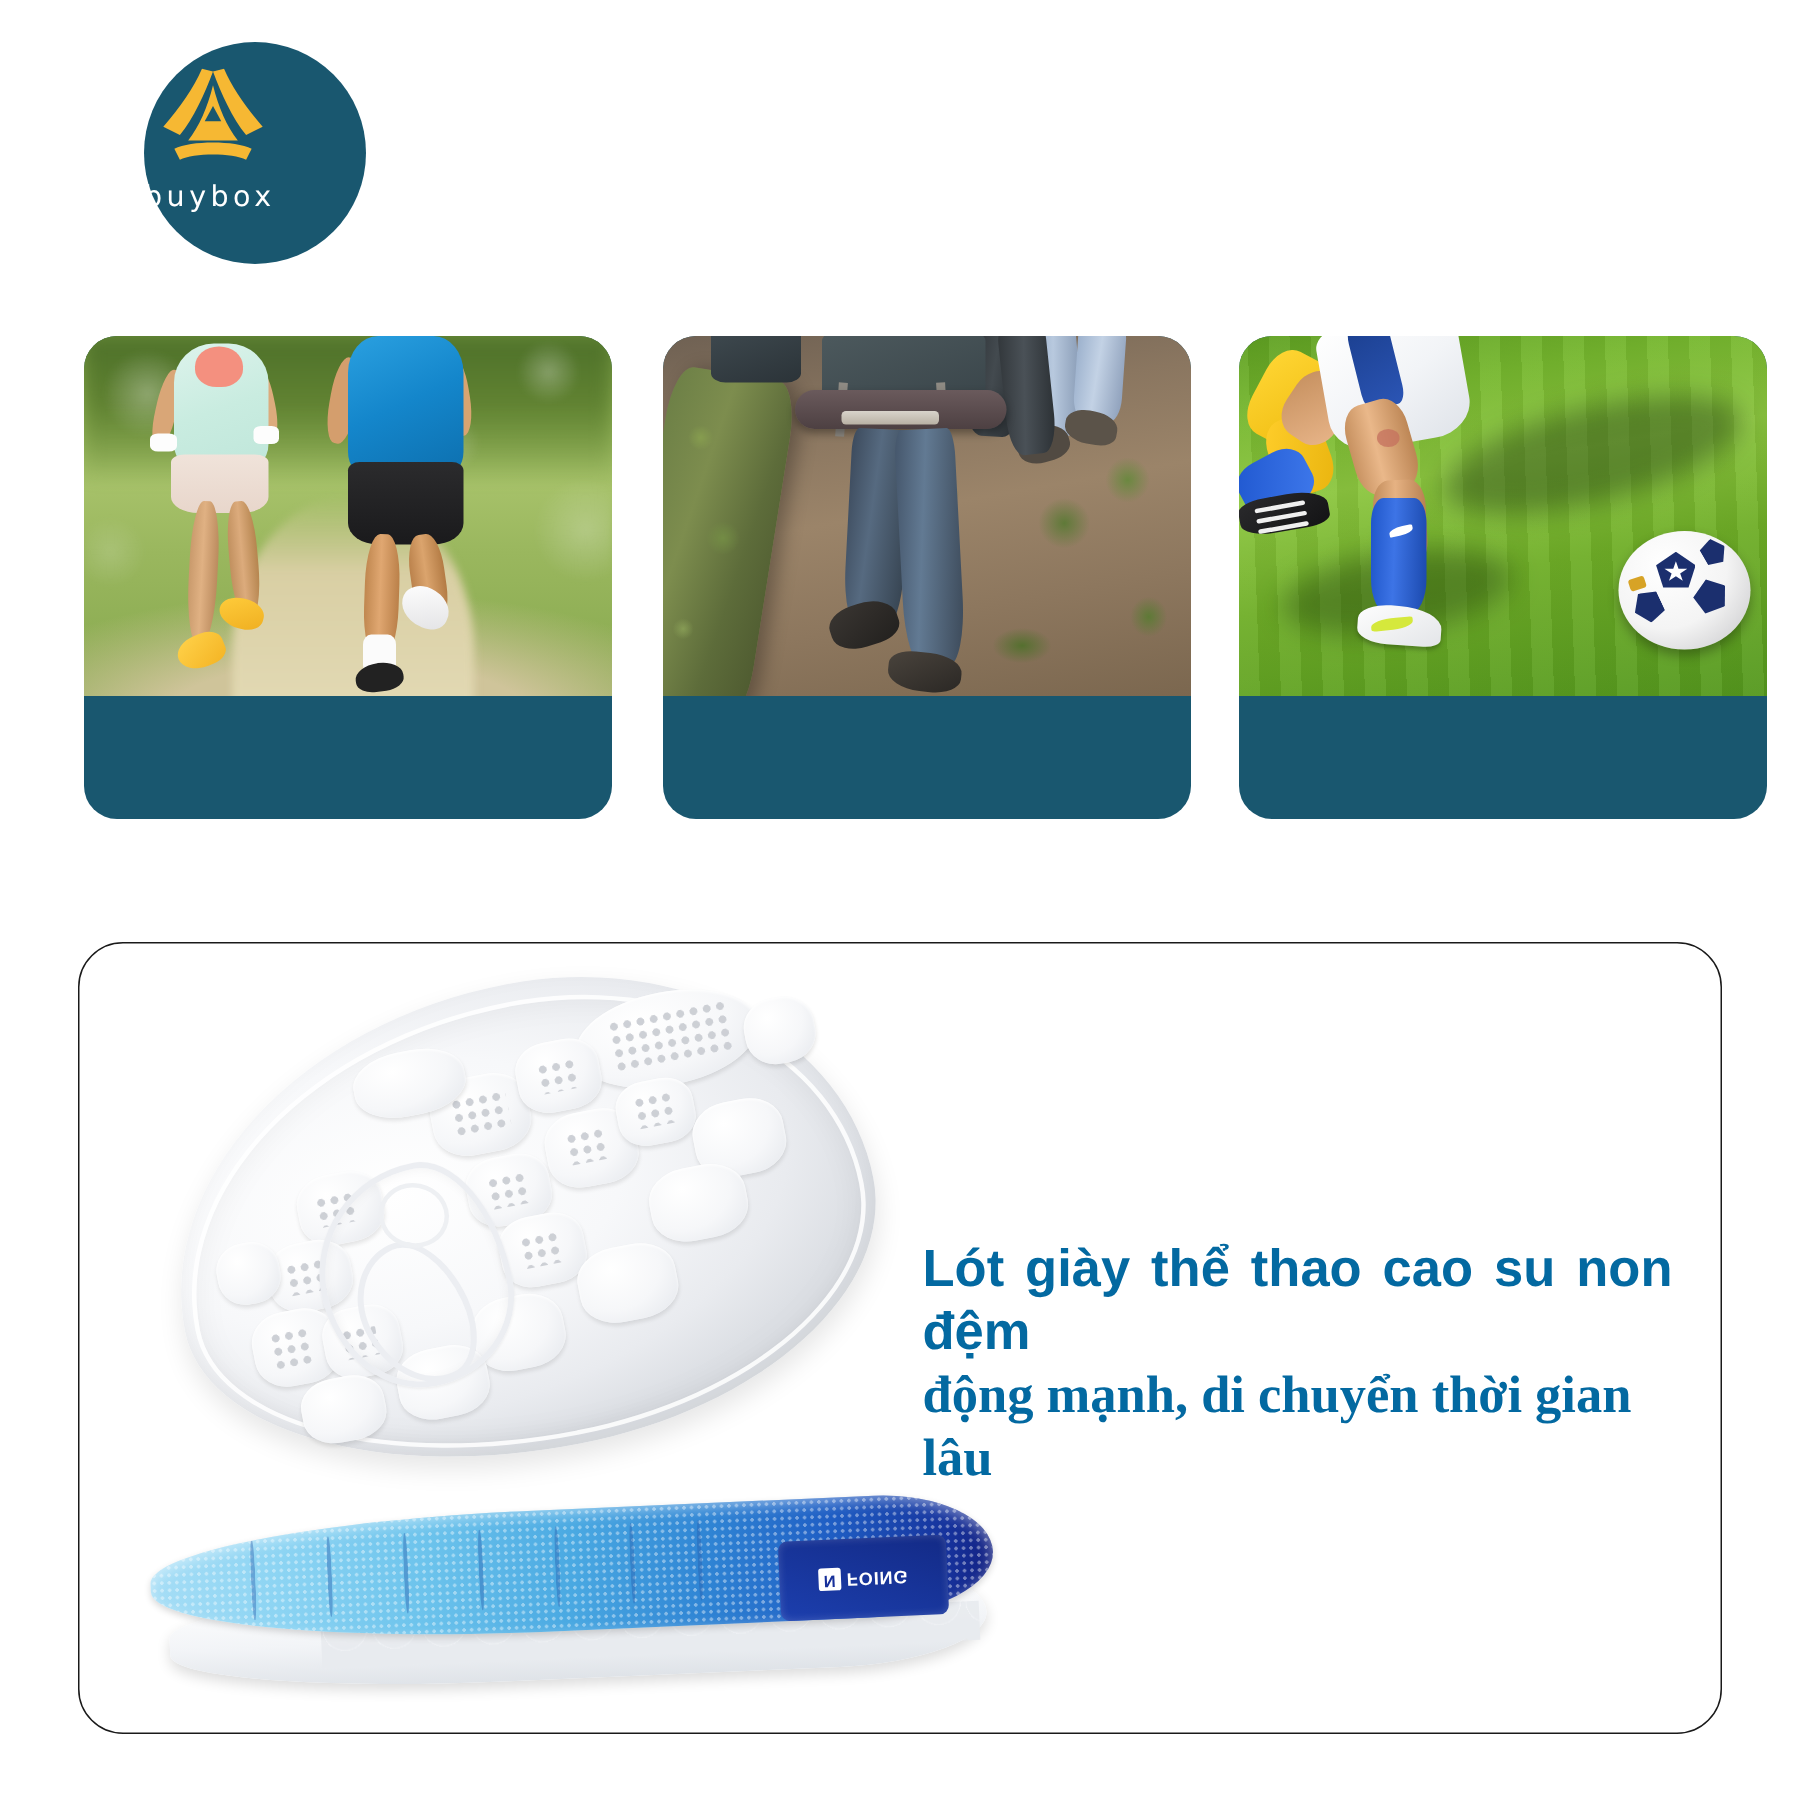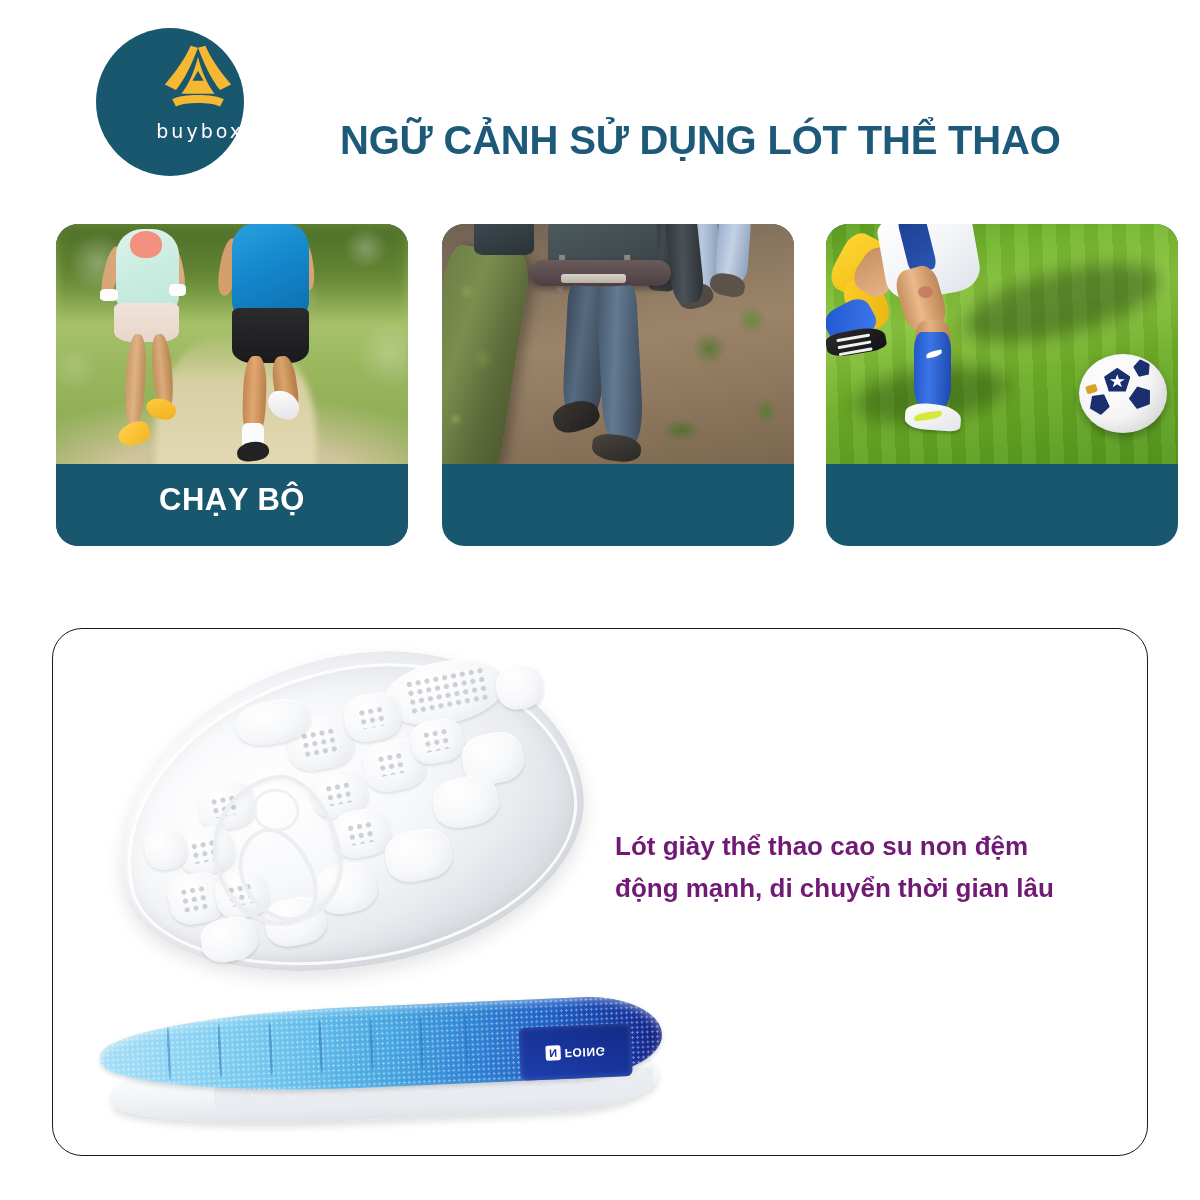--- a/index.html
+++ b/index.html
@@ -14,21 +14,21 @@
 
   
   .header {
     position:absolute; left:0; top:0; width:1200px; height:196px;
   }
   .logo-badge {
     position:absolute; left:96px; top:28px;
     width:148px; height:148px; border-radius:50%;
     background:#19576f;
     display:flex; flex-direction:column;
-    align-items:flex-end; justify-content:flex-start;
+    align-items:flex-start; justify-content:flex-start;
     padding-top:14px;
   }
   .logo-mark { width:92px; height:72px; display:block; }
   .logo-word {
     color:#ffffff; font-size:19px; font-weight:400;
     letter-spacing:3.0px; margin-top:6px;
     font-family:"DejaVu Sans", sans-serif;
   }
   .page-title {
     position:absolute; left:340px; top:112px;
@@ -509,43 +509,42 @@
   }
   .ib-badge-t {
     color:#ffffff; font-size:12px; font-weight:bold; letter-spacing:.6px;
     font-family:"Liberation Sans", sans-serif;
   }
 
   
   .product-desc {
     position:absolute; left:562px; top:196px;
     width:500px;
-    color:#701a75;
-    font-size:26px; font-weight:bold; line-height:42px;
+    color:#0369a1;
+    font-size:35px; font-weight:bold; line-height:42px;
     text-align:justify; text-justify:inter-word;
   }
-  .product-desc .lastline { text-align:left; }
+  .product-desc .lastline { text-align:left;font-family:Liberation Serif, serif; }
 </style>
 </head>
 <body>
 
 <div class="header">
 
   <div class="logo-badge">
     <svg class="logo-mark" viewBox="0 0 100 78">
       <path d="M50 6 C44 22 36 40 26 52 L14 46 C26 32 36 18 42 4 Z" fill="#f6b833"></path>
       <path d="M50 6 C56 22 64 40 74 52 L86 46 C74 32 64 18 58 4 Z" fill="#f6b833"></path>
       <path d="M50 16 C46 32 40 46 32 56 L50 56 L68 56 C60 46 54 32 50 16 Z" fill="#f6b833"></path>
       <path d="M50 31 L56 42 L44 42 Z" fill="#19576f"></path>
       <path d="M22 62 C34 56 66 56 78 62 L74 70 C64 65 36 65 26 70 Z" fill="#f6b833"></path>
     </svg>
     <div class="logo-word">buybox</div>
   </div>
 
-  <h1 class="page-title">NGỮ CẢNH SỬ DỤNG LÓT THỂ THAO</h1>
 </div>
 
 <div class="card-row">
 
   <div class="use-card c1">
     <div class="card-photo ph-run">
       <div class="treeline"></div>
       <div class="trail"></div>
       <div class="bokeh"></div>
       <div class="r-w-armL"></div>
@@ -562,21 +561,20 @@
       <div class="r-m-armL"></div>
         <div class="r-m-armR"></div>
       <div class="r-m-top"></div>
         <div class="r-m-shorts"></div>
       <div class="r-m-legL"></div>
         <div class="r-m-legR"></div>
       <div class="r-m-sockL"></div>
         <div class="r-m-shoeL"></div>
         <div class="r-m-shoeR"></div>
     </div>
-    <div class="card-label">CHẠY BỘ</div>
   </div>
 
   <div class="use-card c2">
     <div class="card-photo ph-hike">
       <div class="mud"></div>
       <div class="greens"></div>
       <div class="moss-log"></div>
       <div class="h-pack2"></div>
       <div class="h-far-jeanL"></div>
         <div class="h-far-jeanR"></div>

